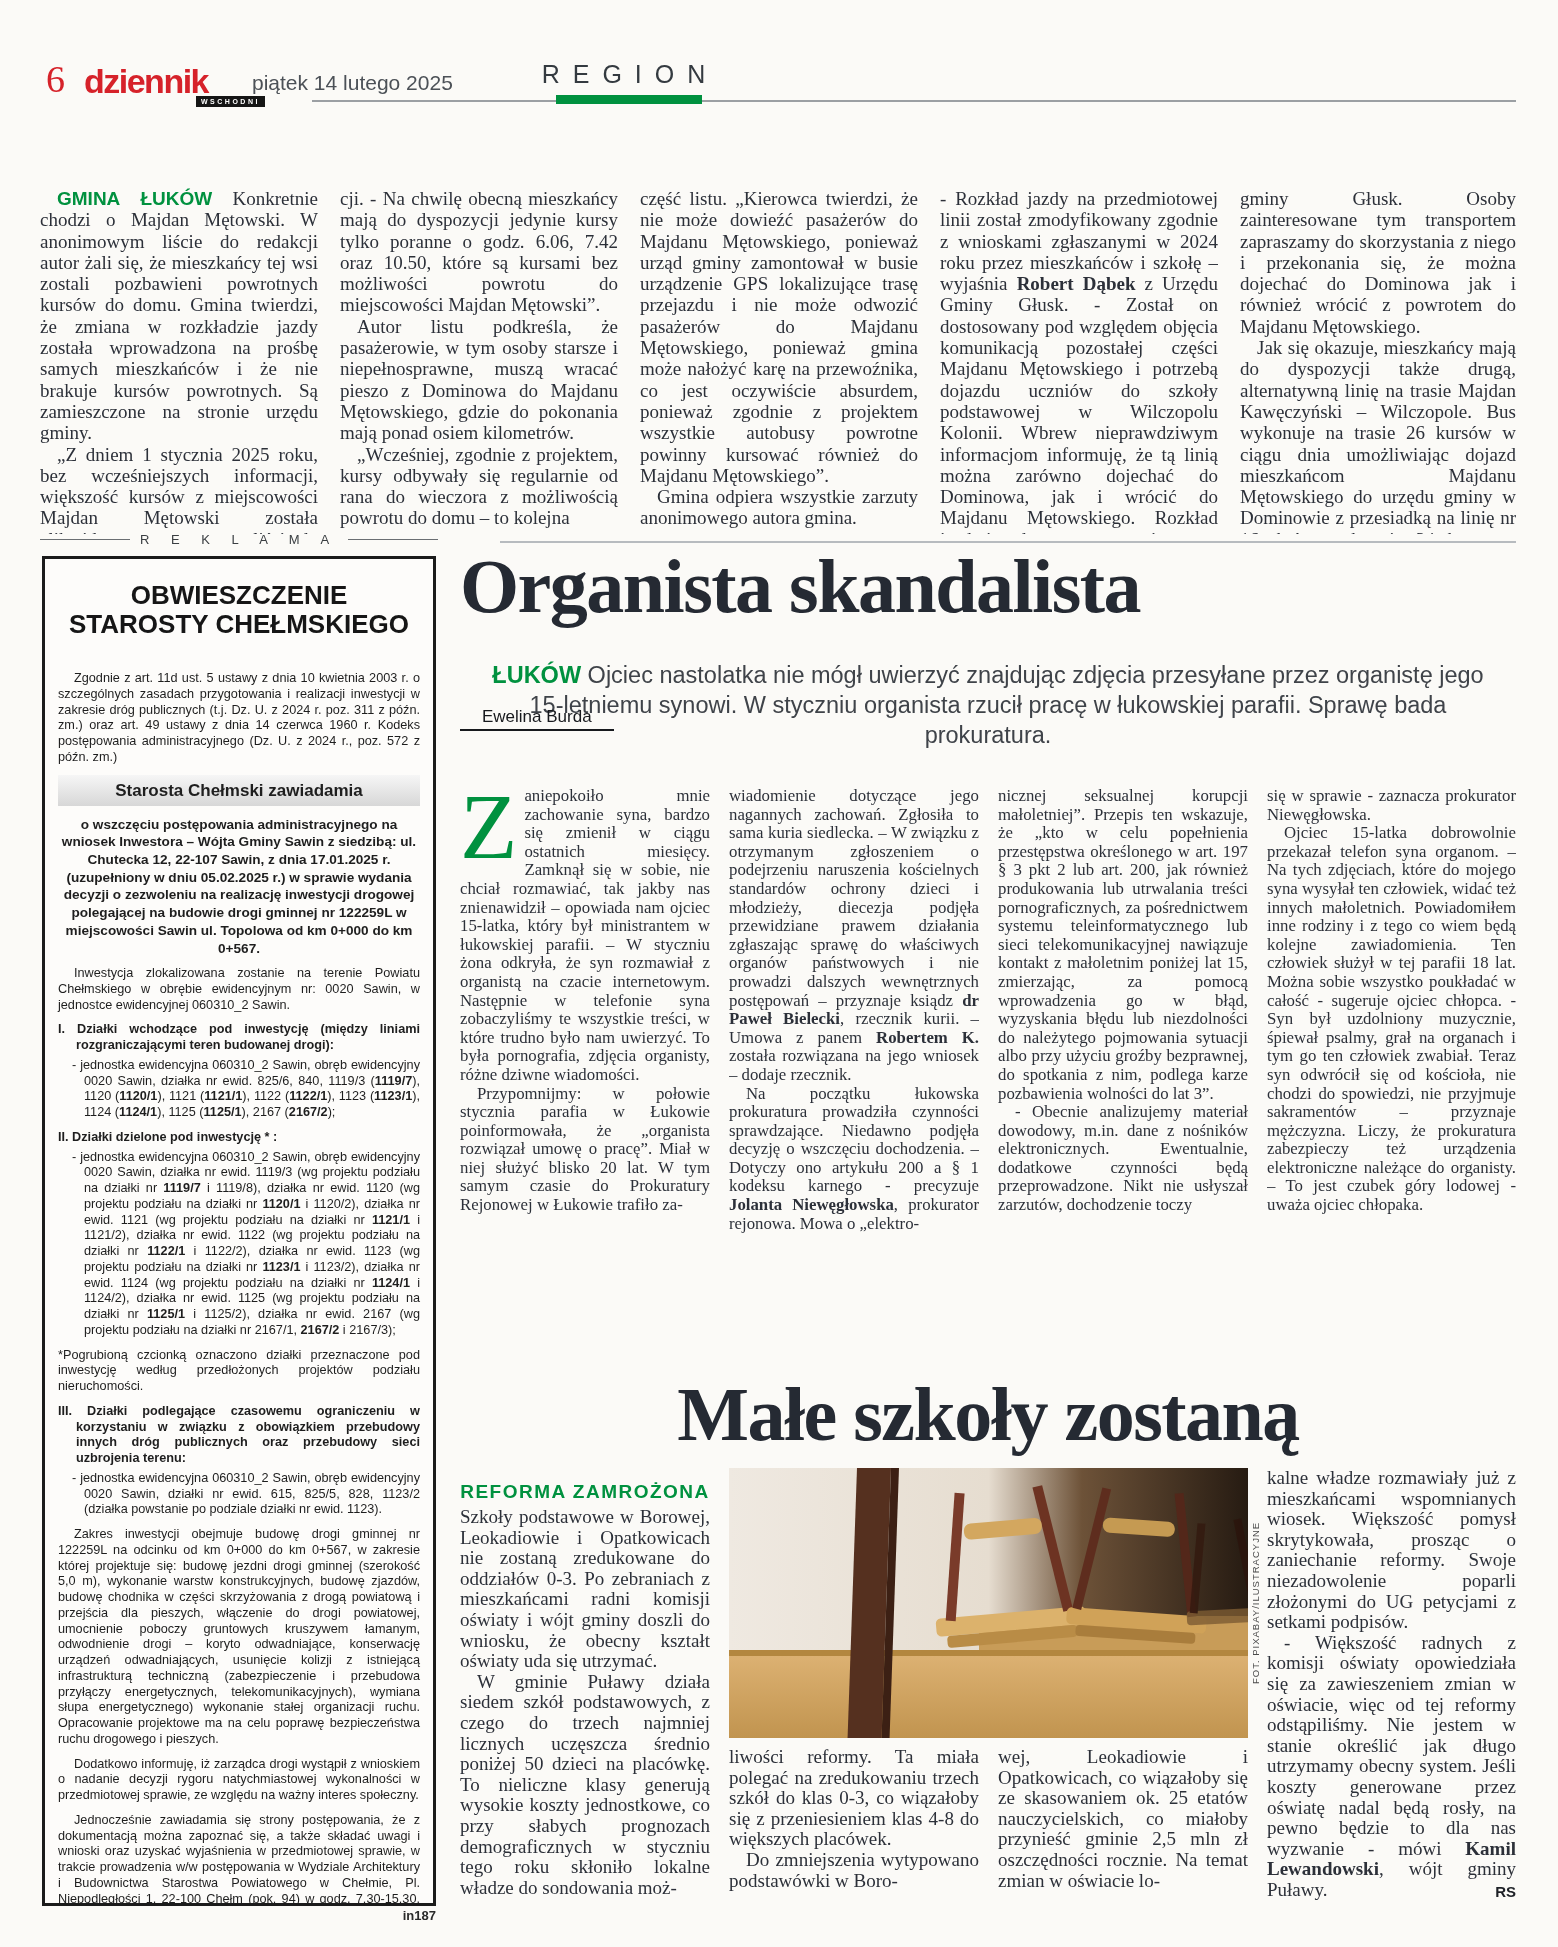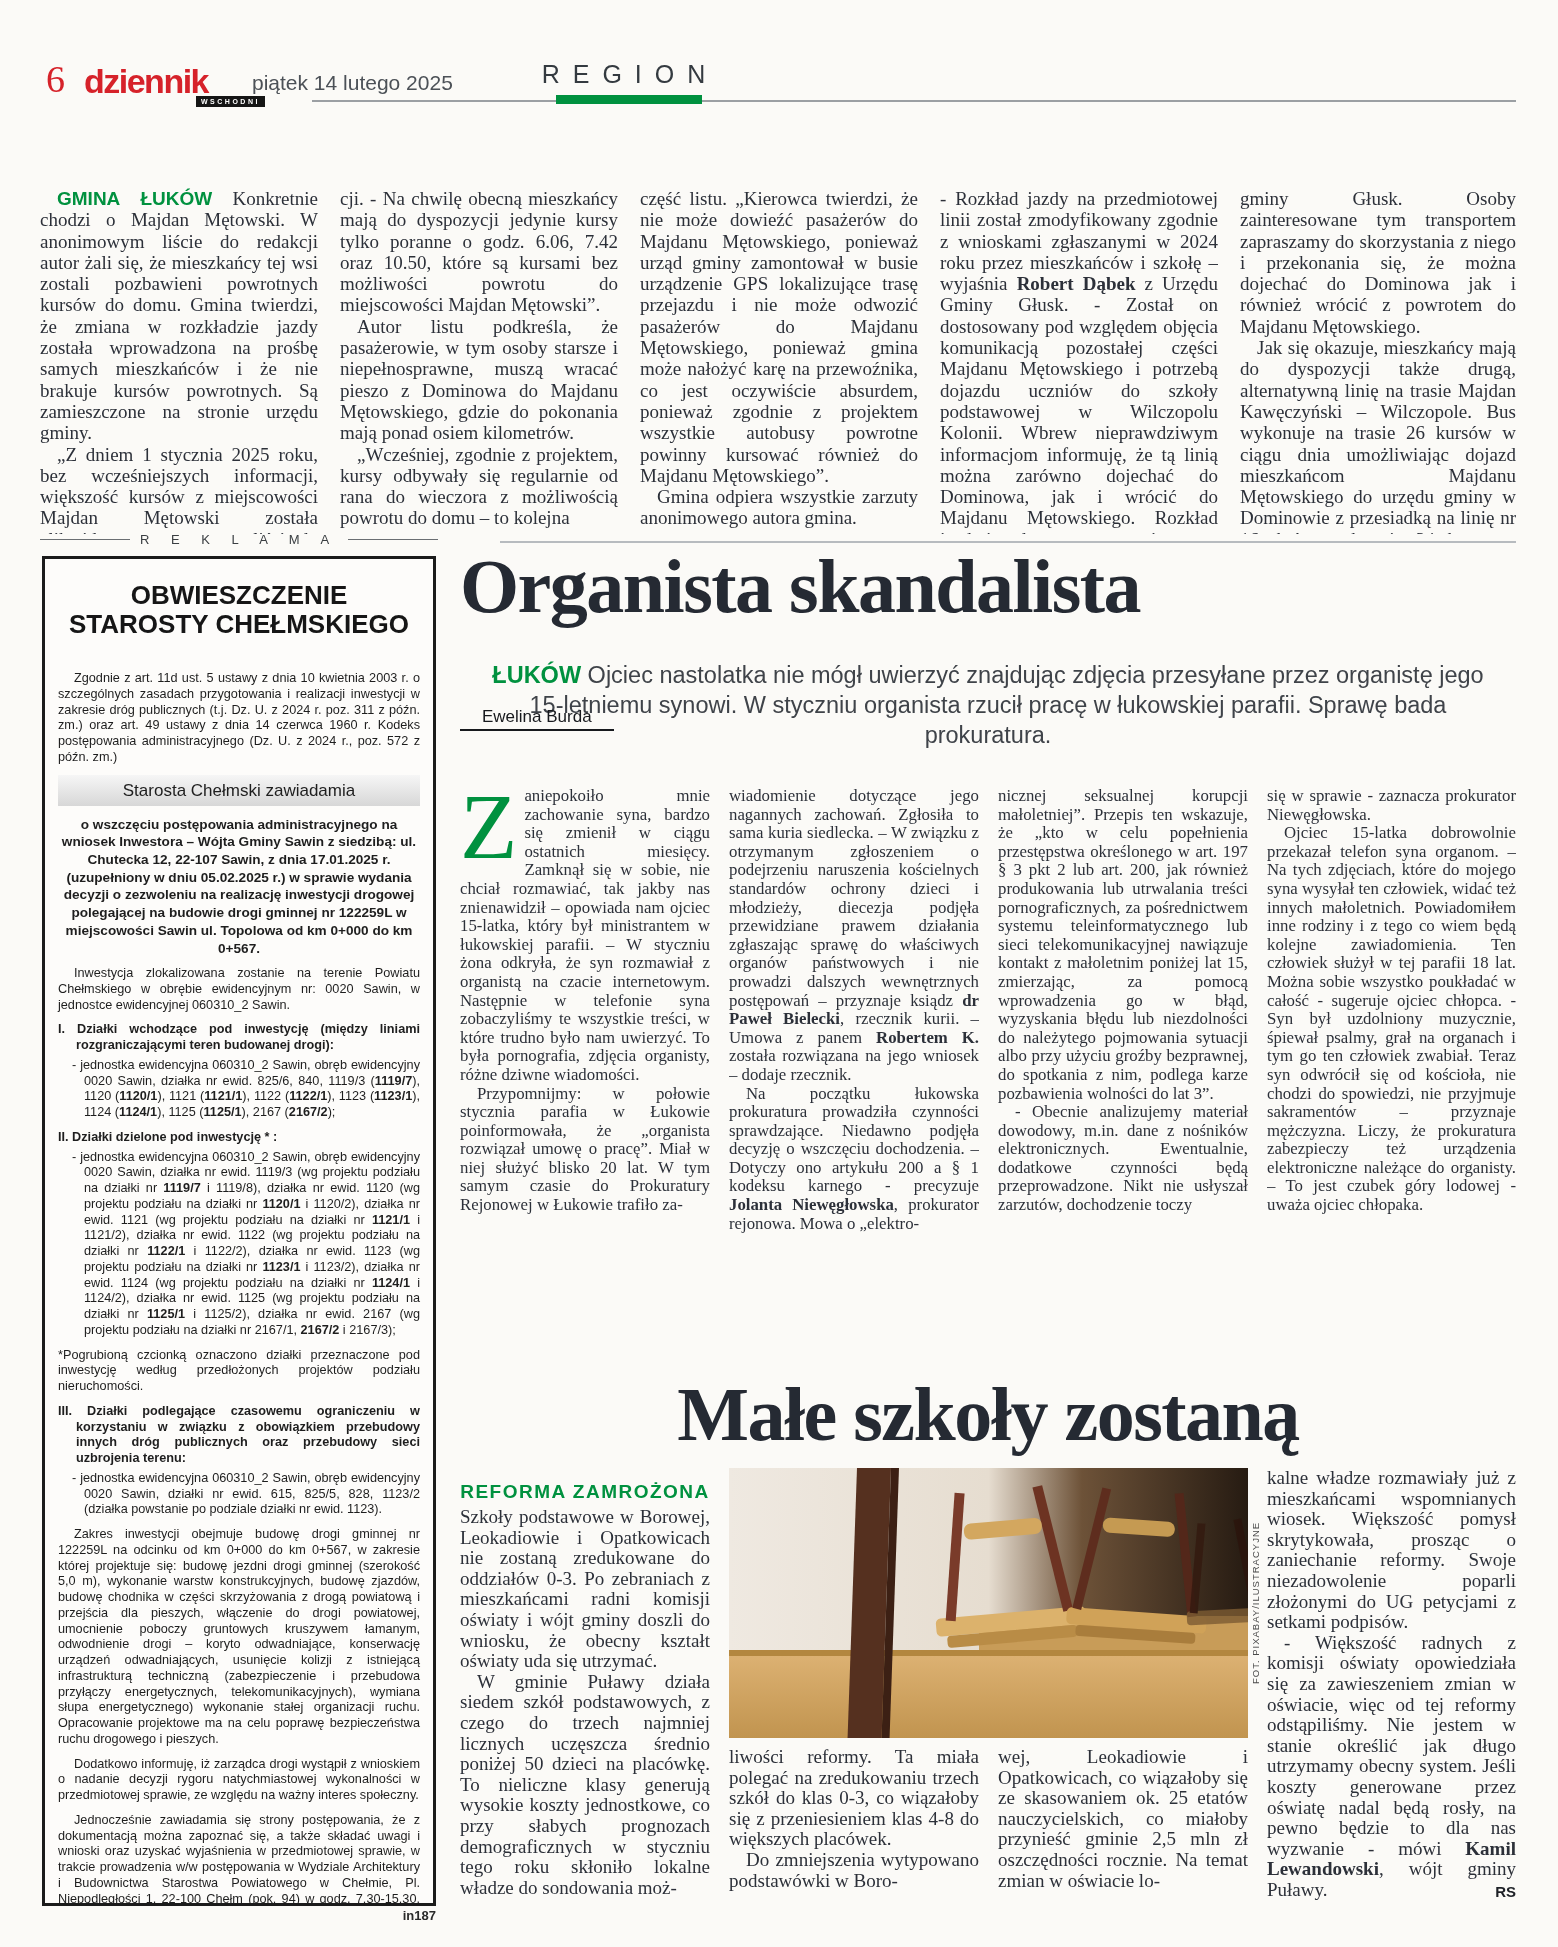--- a/index.html
+++ b/index.html
@@ -38,21 +38,21 @@
   .reklama .line{flex:1;height:1.5px;background:#6a6e72;}
   .reklama .lbl{font:400 13px/1 "Liberation Sans",sans-serif;letter-spacing:9px;color:#3a3e42;}
 
   .notice{position:absolute;left:42px;top:556px;width:394px;height:1350px;box-sizing:border-box;
         border:3px solid #1b1b1b;background:#fdfcfa;padding:12px 13px;overflow:hidden;
         font-family:"Liberation Sans","DejaVu Sans",sans-serif;color:#1e1e1e;}
   .notice-title{margin:10px 0 8px;text-align:center;font:700 26px/1.12 "Liberation Sans",sans-serif;color:#161616;}
   .nb{margin:0 0 9px;font-size:12.7px;line-height:1.24;text-align:justify;hyphens:auto;}
   .nb-intro{text-indent:16px;margin-top:32px;}
   .nb-subhead{background:linear-gradient(180deg,#f6f6f6 0%,#d7d7d7 100%);text-align:center;
-        font-weight:400;font-size:17px;padding:5px 0;margin:4px 0 10px;text-indent:0;}
+        font-weight:700;font-size:17px;padding:5px 0;margin:4px 0 10px;text-indent:0;}
   .nb-boldcenter{font-weight:700;text-align:center;font-size:13.6px;line-height:1.3;}
   .nb-body{text-indent:16px;}
   .nb-heading{font-weight:700;padding-left:18px;text-indent:-18px;margin-bottom:4px;}
   .nb-bullet{padding-left:26px;text-indent:-12px;}
   .nb-note{text-indent:0;}
   .notice-code{position:absolute;left:42px;top:1909px;width:394px;text-align:right;
         font:700 13px/1 "Liberation Sans",sans-serif;color:#2a2a2a;}
 
   
   #a2rule{left:500px;top:541px;width:1016px;height:2px;background:#b7bbbf;}

